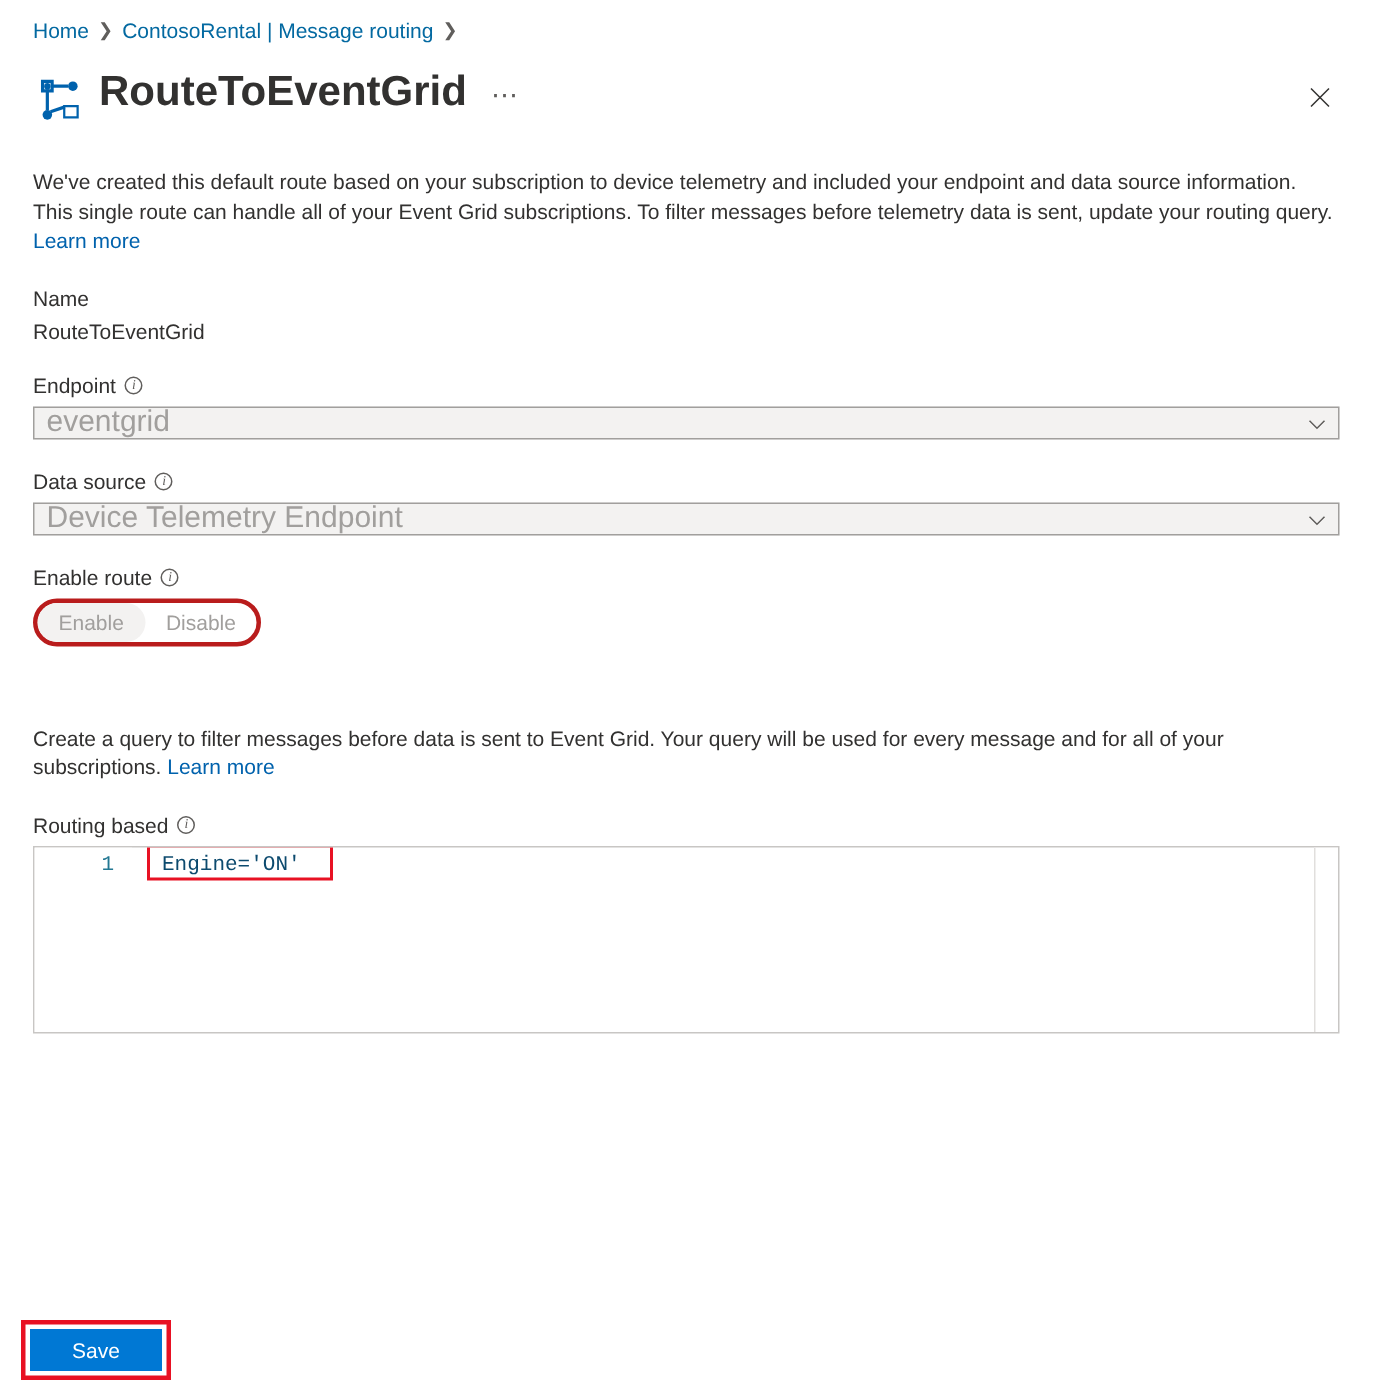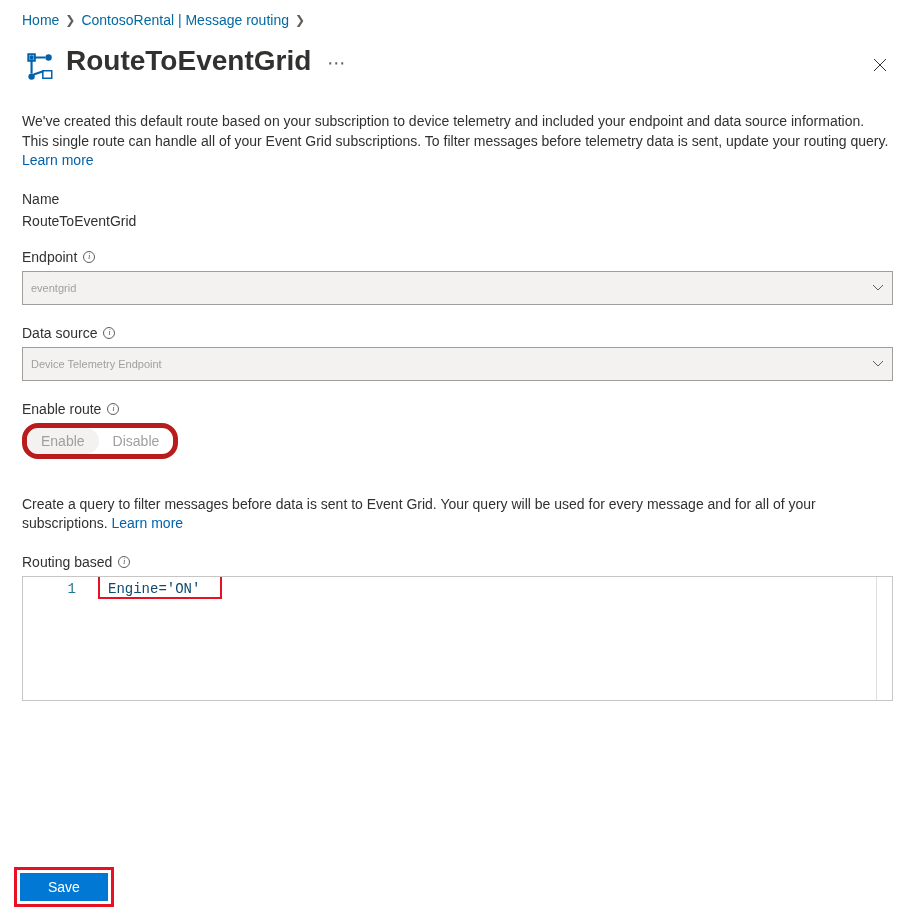--- a/index.html
+++ b/index.html
@@ -17,37 +17,37 @@
     .more-btn { color: #605e5c; font-size: 18px; letter-spacing: 2px; cursor: pointer; padding: 2px 4px; margin-top: 4px;}
     .close-btn { font-size: 18px; color: #323130; cursor: pointer; padding: 6px; margin-top: 6px; }
     .section { margin-top: 28px; }
     .desc { line-height: 1.4; }
     .link { color: #0062ad; text-decoration: none; cursor: pointer;}
     .field { margin-top: 20px; }
     .field + .field.tight { margin-top: 20px; }
     .field-label { display: flex; align-items: center; gap: 6px; margin-bottom: 6px; }
     .info-icon { width: 12px; height: 12px; border: 1px solid #605e5c; border-radius: 50%; display: inline-flex; align-items: center; justify-content: center; font-size: 9px; color: #605e5c; font-style: italic; font-family: Georgia, serif; line-height: 1;}
     .field-value { color: #323130; }
-    .select { width: 100%; height: 34px; border: 1px solid #a19f9d; background: #f3f2f1; color: #a19f9d; padding: 0 28px 0 8px; display: flex; align-items: center; position: relative; font-size: 11px; cursor: not-allowed; }
+    .select { width: 100%; height: 22px; border: 1px solid #a19f9d; background: #f3f2f1; color: #a19f9d; padding: 0 28px 0 8px; display: flex; align-items: center; position: relative; font-size: 20px; cursor: not-allowed; }
     .select-chevron { position: absolute; right: 8px; top: 50%; transform: translateY(-50%); color: #605e5c;}
-    .toggle-group { display: inline-flex; border: 5px solid #b91c1c; border-radius: 16px; overflow: hidden; background: #fff; align-items: flex-end; }
+    .toggle-group { display: inline-flex; border: 3px solid #b91c1c; border-radius: 16px; overflow: hidden; background: #fff; align-items: flex-end; }
     .toggle-option { padding: 5px 14px; font-size: 14px; color:#a19f9d; cursor: not-allowed; }
     .toggle-option.active { background: #f3f2f1; color: #a19f9d; border-radius: 14px; }
-    .query-area { margin-top: 36px; }
+    .query-area { margin-top: 52px; }
     .query-desc { line-height: 1.4; }
     .editor { border: 1px solid #c8c6c4; margin-top: 6px; height: 125px; display: flex; overflow: hidden; }
     .gutter { width: 65px; background: #fff; border-right: none; text-align: right; padding-right: 12px; padding-top: 2px;}
     .line-no { color: #237893; font-family: "Consolas","Courier New", monospace; font-size: 14px; line-height: 20px; }
     .code-area { flex: 1; padding-top: 2px; position: relative; }
     .code-line { font-family: "Consolas","Courier New", monospace; font-size: 14px; line-height: 20px; padding-left: 20px; color: #0c4a6e; }
     .code-highlight { position: absolute; border: 2.5px solid #e81123; top: -2px; left: 10px; width: 124px; height: 24px; pointer-events: none; }
     .editor-right-border { width: 16px; border-left: 1px solid #e1dfdd; background: #fff; }
     .test-section { margin-top: 36px; border-top: 1px solid #edebe9; border-bottom: 1px solid #edebe9; padding: 12px 0; display: flex; align-items: center; gap: 10px; cursor: pointer; }
     .chevron { transform: rotate(0); }
-    .footer { position: absolute; bottom: 17px; left: 14px; }
+    .footer { position: absolute; bottom: 4px; left: 14px; }
     .save-wrap { border: 3px solid #e81123; padding: 3px; display: inline-block;}
     .save-btn { background: #0078d4; color: #fff; border: none; padding: 6px 28px; font-size: 14px; cursor: pointer; font-family: inherit;}
   </style>
 </head>
 <body>
 
 <div class="page">
   <div class="breadcrumbs">
     <a>Home</a>
     <span class="crumb-sep">❯</span>

